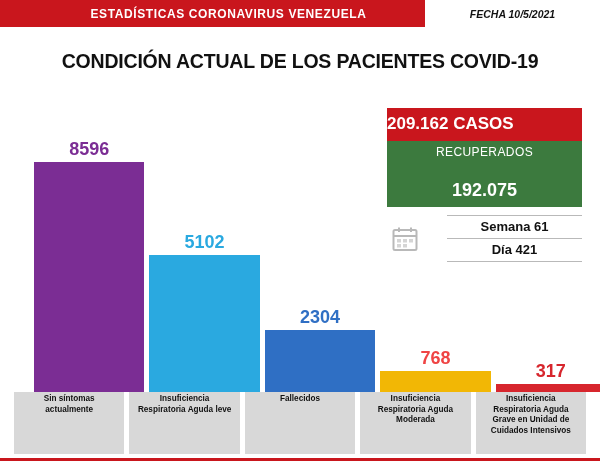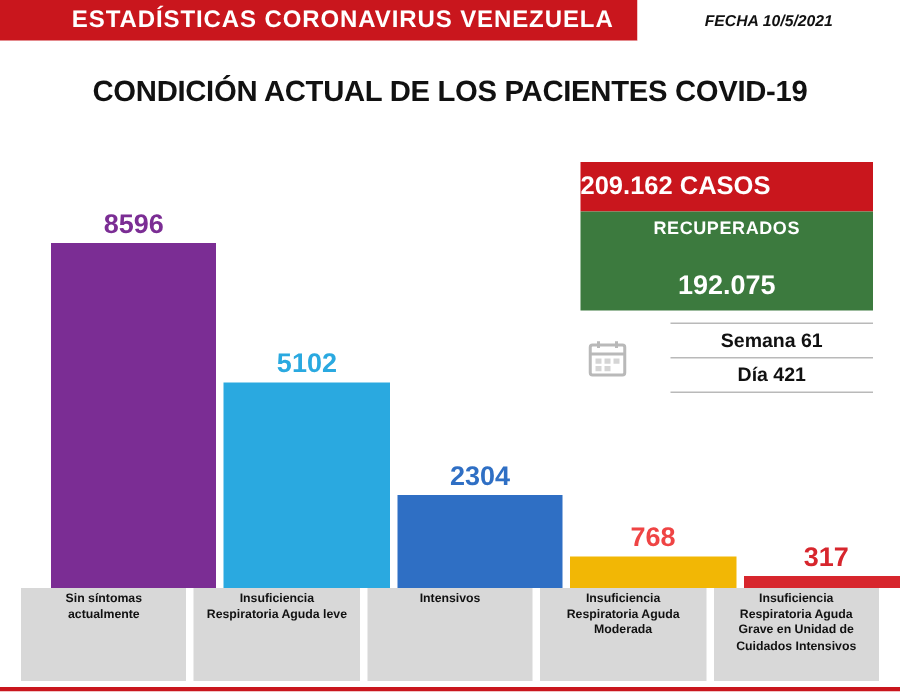--- a/index.html
+++ b/index.html
@@ -32,21 +32,21 @@
     width: 32px;
     background: #c9161d;
   }
   .topbar-mid {
     flex: 1;
     background: #c9161d;
     color: #ffffff;
     display: flex;
     align-items: center;
     justify-content: center;
-    font-size: 16px;
+    font-size: 12px;
     font-weight: bold;
     letter-spacing: 0.6px;
   }
   .topbar-right {
     width: 175px;
     background: #ffffff;
     color: #111111;
     display: flex;
     align-items: center;
     justify-content: center;
@@ -82,21 +82,21 @@
     padding: 6px 0 7px 0;
   }
   .info-recovered {
     background: #3c7a3e;
     color: #ffffff;
     text-align: center;
     padding: 4px 0 6px 0;
   }
   .info-recovered .label {
     font-size: 12px;
-    font-weight: bold;
+    font-weight: normal;
     letter-spacing: 0.4px;
     line-height: 15px;
   }
   .info-recovered .value {
     font-size: 18px;
     font-weight: bold;
     line-height: 21px;
     margin-top: 20px;
   }
   .info-rows {
@@ -261,21 +261,21 @@
   <div class="legend" id="legend">
       <div class="legend-cell">
         <div>Sin síntomas</div>
         <div>actualmente</div>
       </div>
       <div class="legend-cell">
         <div>Insuficiencia</div>
         <div>Respiratoria Aguda leve</div>
       </div>
       <div class="legend-cell">
-        <div>Intensivos</div>
+        <div>Fallecidos</div>
       </div>
       <div class="legend-cell">
         <div>Insuficiencia</div>
         <div>Respiratoria Aguda</div>
         <div>Moderada</div>
       </div>
       <div class="legend-cell">
         <div>Insuficiencia</div>
         <div>Respiratoria Aguda</div>
         <div>Grave en Unidad de</div>

